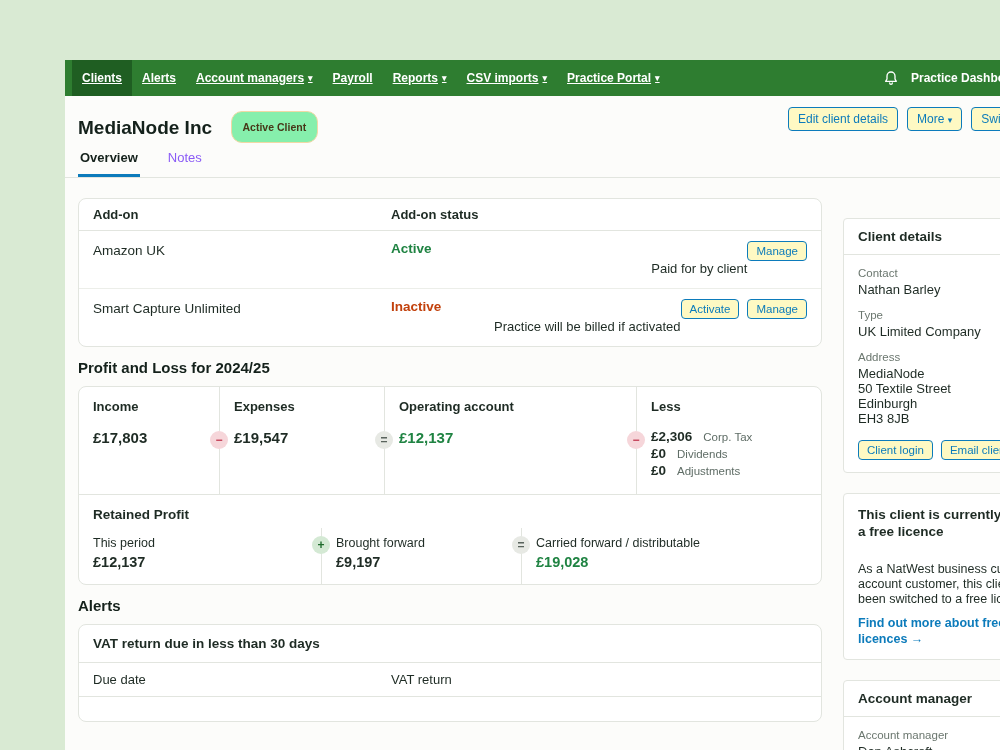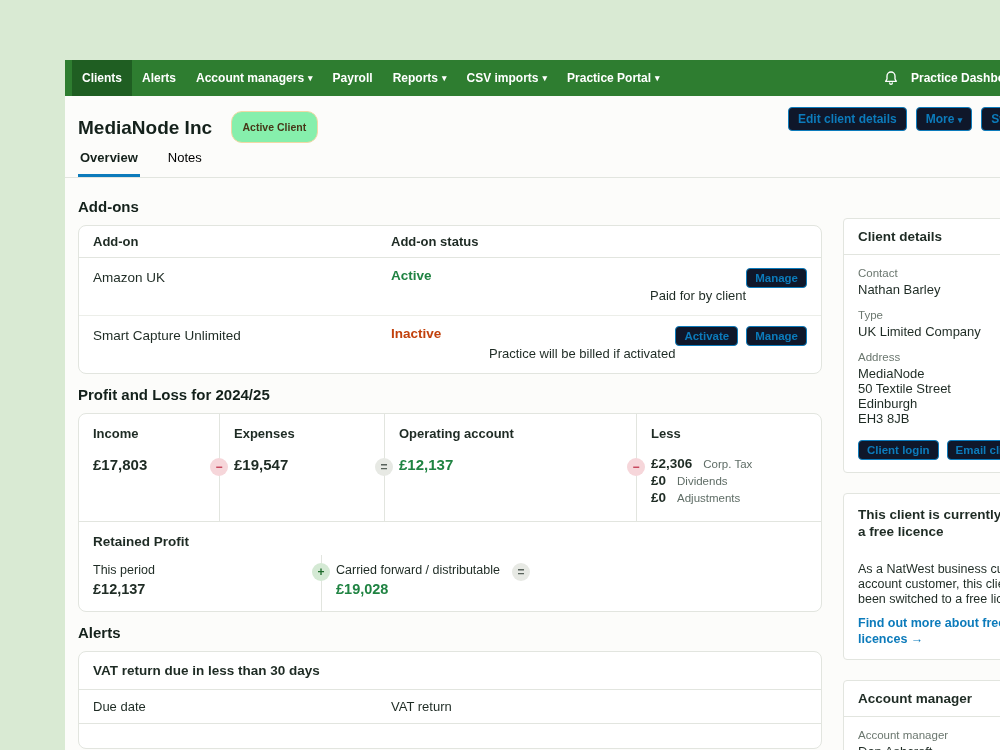--- a/index.html
+++ b/index.html
@@ -16,48 +16,48 @@
     width: 1035px; height: 720px;
     background: #fcfcfa;
   }
   
   .navbar {
     position: relative; height: 36px; background: #2e7d30;
     display: flex; align-items: stretch; padding-left: 7px;
   }
   .nav-item {
     display: flex; align-items: center; gap: 4px; padding: 0 10px;
-    color: #fff; font-size: 12px; font-weight: bold; cursor: pointer; white-space: nowrap;
+    color: #fff; font-size: 12px; font-weight: bold; cursor: pointer; white-space: nowrap; text-decoration: underline;
   }
   .nav-item.active { background: #1f5e22; }
   .chev { font-size: 9px; line-height: 1; }
   .nav-right {
     position: absolute; left: 818px; top: 0; height: 36px;
     display: flex; align-items: center; gap: 12px;
     color: #fff; font-size: 12px; font-weight: bold; white-space: nowrap;
   }
   .bell { width: 16px; height: 16px; display: inline-block; cursor: pointer; }
   
   .header-row { position: relative; padding: 15px 0 0 13px; height: 42px; }
   .page-title { font-size: 19px; font-weight: bold; display: inline; color: #14211b; }
   .badge {
     display: inline-block; margin-left: 14px; vertical-align: 3px;
     background: #86efac; border: 1px solid #f1d8a5; color: #473718;
     font-size: 10.5px; font-weight: bold; padding: 9px 11px; border-radius: 11px;
   }
   .header-actions { position: absolute; left: 723px; top: 11px; display: flex; gap: 9px; }
   .btn {
-    background: #0f172a; border: 1px solid #0c7bbb; color: #0c7bbb;
-    font-weight: bold; font-size: 12px; padding: 4px 9px; border-radius: 4px;
+    background: #fef9c3; border: 1px solid #0c7bbb; color: #0c7bbb;
+    font-weight: normal; font-size: 12px; padding: 4px 9px; border-radius: 4px;
     font-family: inherit; cursor: pointer; white-space: nowrap;
   }
   .btn-sm { font-size: 11.5px; padding: 3px 8px; }
   
   .tabs { display: flex; gap: 26px; padding-left: 13px; margin-top: 4px; border-bottom: 1px solid #e2e5df; }
-  .tab { padding: 8px 2px 9px; font-size: 13px; color: #000000; cursor: pointer; border-bottom: 3px solid transparent; }
+  .tab { padding: 8px 2px 9px; font-size: 13px; color: #8b5cf6; cursor: pointer; border-bottom: 3px solid transparent; }
   .tab.active { color: #14211b; font-weight: bold; border-bottom-color: #0c7bbb; }
   
   .content { position: relative; }
   .main-left { margin: 20px 0 0 13px; width: 744px; }
   .sidebar { position: absolute; left: 778px; top: 20px; width: 235px; }
   h2.section { font-size: 15px; font-weight: bold; color: #14211b; margin-bottom: 10px; }
   .mt { margin-top: 12px; }
   .card { background: #fff; border: 1px solid #e2e5df; border-radius: 8px; }
   
   .addons-head {
@@ -171,21 +171,20 @@
   </div>
 
   <div class="tabs">
     <div class="tab active">Overview</div>
     <div class="tab">Notes</div>
   </div>
 
   <div class="content">
     <div class="main-left">
 
-      <h2 class="section">Add-ons</h2>
       <div class="card">
         <div class="addons-head">
           <div>Add-on</div>
           <div>Add-on status</div>
         </div>
         <div class="addon-row">
           <div class="addon-name">Amazon UK</div>
           <div>
             <div class="status-active">Active</div>
             <div class="status-detail">Paid for by client</div>
@@ -239,20 +238,24 @@
           </div>
           <span class="op-icon icon-minus" style="left:131px; top:44px;">−</span>
           <span class="op-icon" style="left:296px; top:44px;">=</span>
           <span class="op-icon icon-minus" style="left:548px; top:44px;">−</span>
         </div>
         <div class="retained-head">Retained Profit</div>
         <div class="pnl-bottom">
           <div class="pnl-bcol">
             <div class="pnl-blabel">This period</div>
             <div class="pnl-bvalue">£12,137</div>
+          </div>
+          <div class="pnl-bcol">
+            <div class="pnl-blabel">Brought forward</div>
+            <div class="pnl-bvalue">£9,197</div>
           </div>
           <div class="pnl-bcol">
             <div class="pnl-blabel">Carried forward / distributable</div>
             <div class="pnl-bvalue green">£19,028</div>
           </div>
           <span class="op-icon icon-plus" style="left:233px; top:8px;">+</span>
           <span class="op-icon" style="left:433px; top:8px;">=</span>
         </div>
       </div>
 

